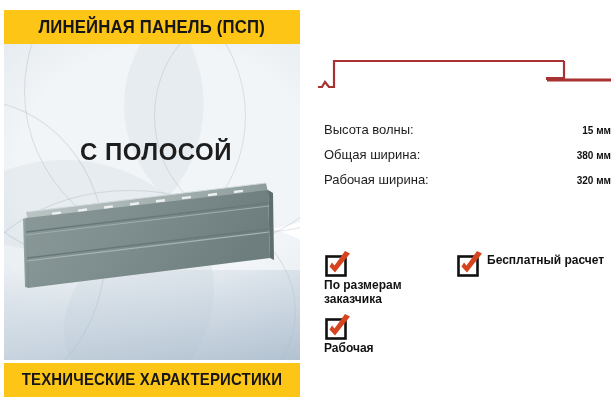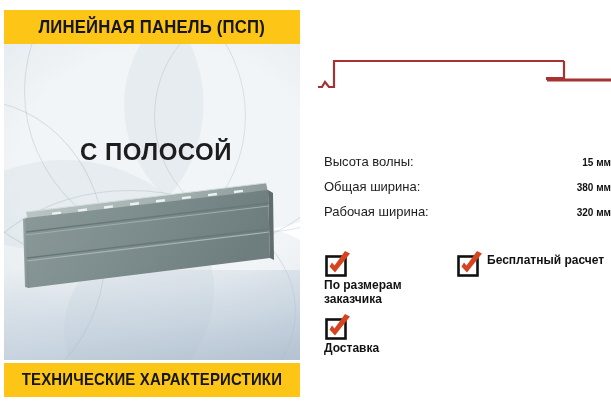--- a/index.html
+++ b/index.html
@@ -63,21 +63,21 @@
   .product svg{display:block;width:285px;height:120px;}
 
   
   .right-panel{
     position:absolute;left:310px;top:0;width:301px;height:412px;background:#fff;
   }
   .profile-wrap{position:absolute;left:0px;top:44px;width:301px;height:50px;}
   .profile-wrap svg{display:block;}
 
   .specs{
-    position:absolute;left:14px;top:122px;width:287px;margin-top:32px;
+    position:absolute;left:14px;top:122px;width:287px;
   }
   .spec-row{
     display:flex;justify-content:space-between;align-items:baseline;
     margin-bottom:10px;
   }
   .spec-label{font-size:13px;color:#1c1c1c;}
   .spec-value{font-size:10px;color:#111;font-weight:bold;}
 
   .features{
     position:absolute;left:14px;top:252px;width:290px;
@@ -227,19 +227,19 @@
         </div>
       </div>
       <div class="feat-row">
         <div class="feat col1">
           <div class="chk">
             <svg width="30" height="30" viewBox="0 0 30 30" xmlns="http://www.w3.org/2000/svg">
               <rect x="2.5" y="7.5" width="19" height="19" fill="#fff" stroke="#111" stroke-width="2.6"></rect>
               <path d="M5.5,17.5 L11,23.5 L26,4.5 L21,2 L10.5,16.5 L8,13.5 Z" fill="#d6441f"></path>
             </svg>
           </div>
-          <div class="feat-label">Доставка</div>
+          <div class="feat-label">Рабочая</div>
         </div>
       </div>
     </div>
 
   </div>
 </div>
 
 </body></html>

